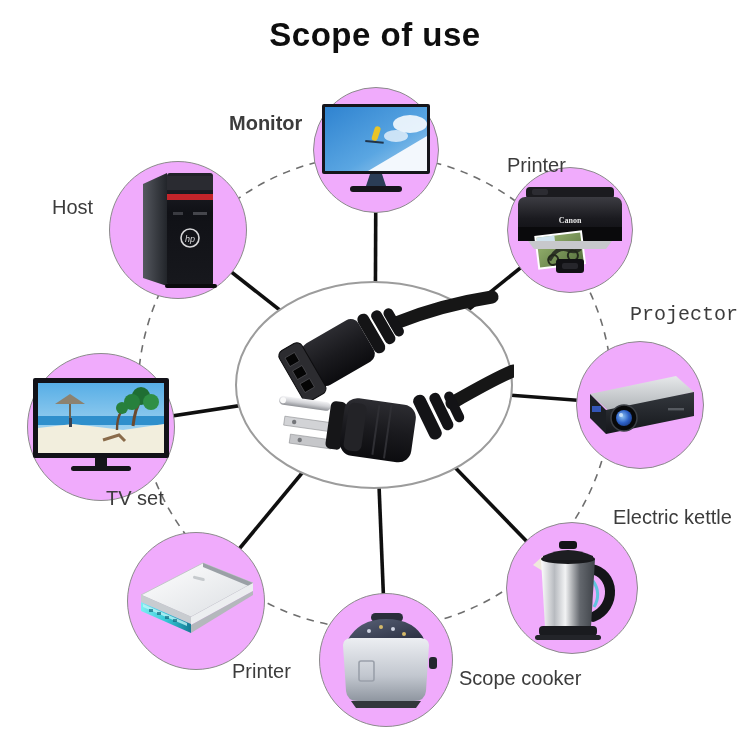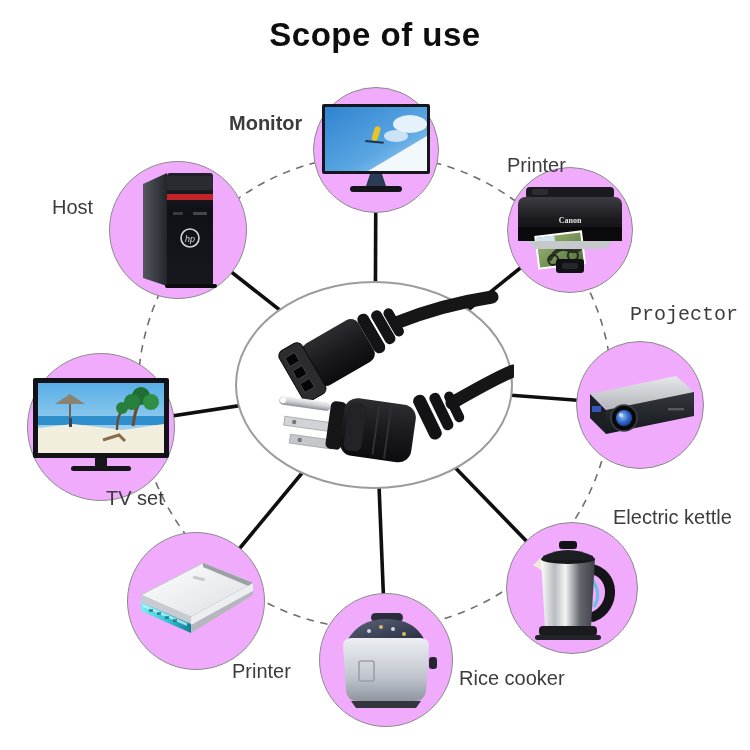--- a/index.html
+++ b/index.html
@@ -301,16 +301,16 @@
       <polygon points="58,70 120,36 120,40 58,78" fill="#b4b8bc"></polygon>
     </svg>
   </div>
 
   <div class="label" style="left:229px;top:112px;font-weight:bold;">Monitor</div>
   <div class="label" style="left:507px;top:154px;">Printer</div>
   <div class="label" style="left:52px;top:196px;">Host</div>
   <div class="label" style="left:62px;top:487px;margin-left:44px;">TV set</div>
   <div class="label" style="left:630px;top:303px;font-family:Liberation Mono, monospace;">Projector</div>
   <div class="label" style="left:613px;top:506px;">Electric kettle</div>
-  <div class="label" style="left:459px;top:667px;">Rice cooker</div>
+  <div class="label" style="left:459px;top:667px;">Scope cooker</div>
   <div class="label" style="left:232px;top:660px;">Printer</div>
 
 </div>
 
 </body></html>

